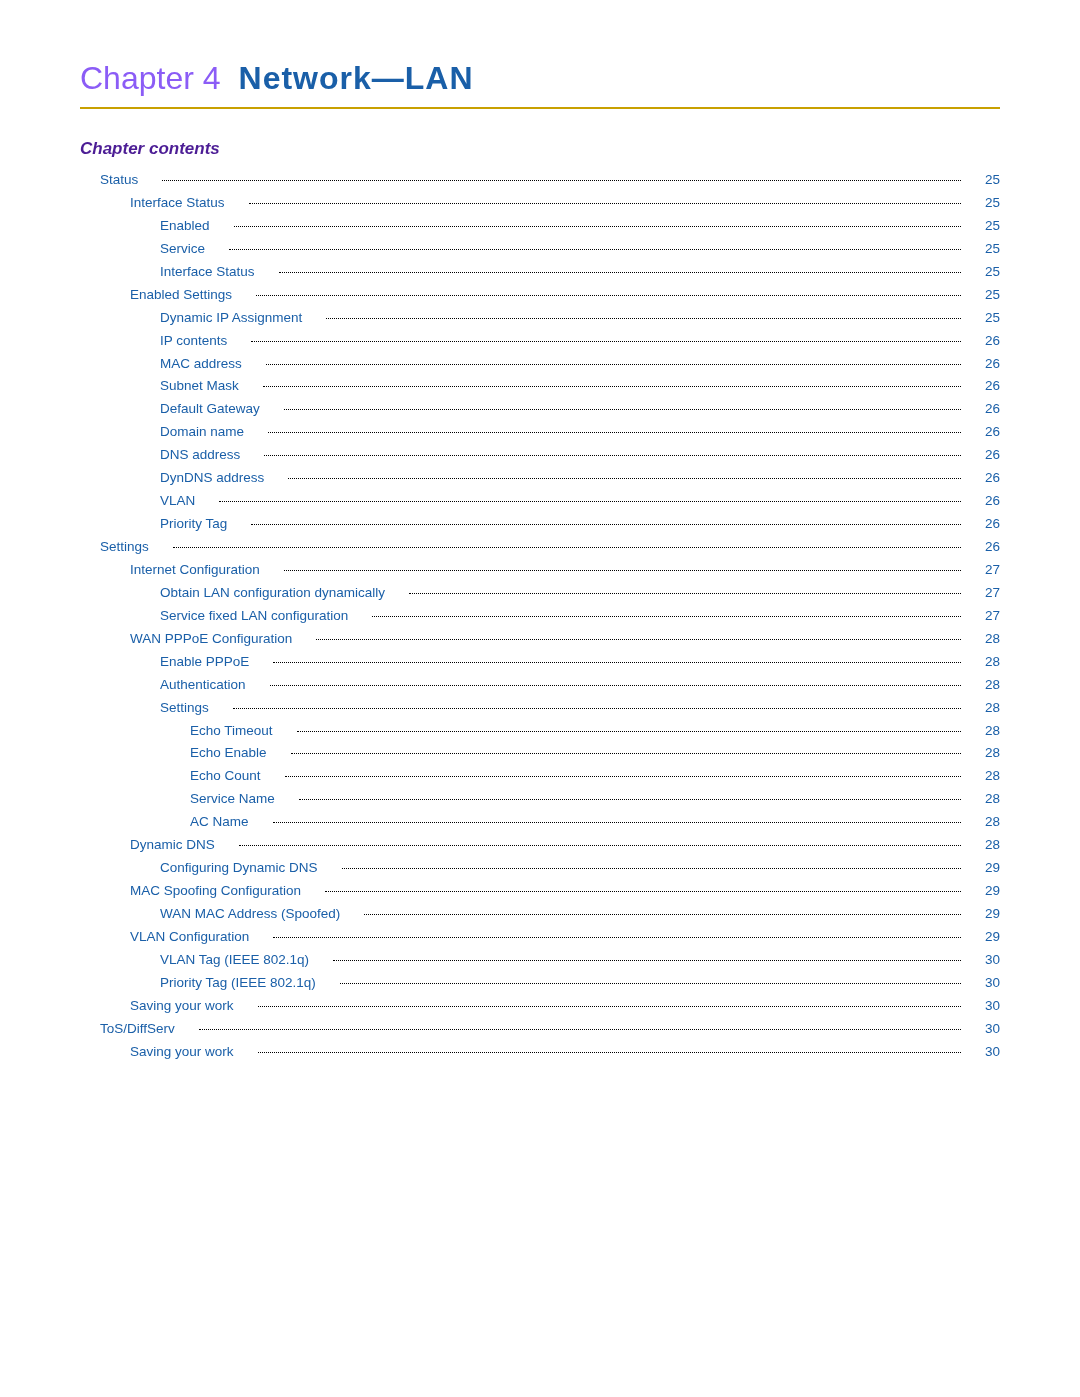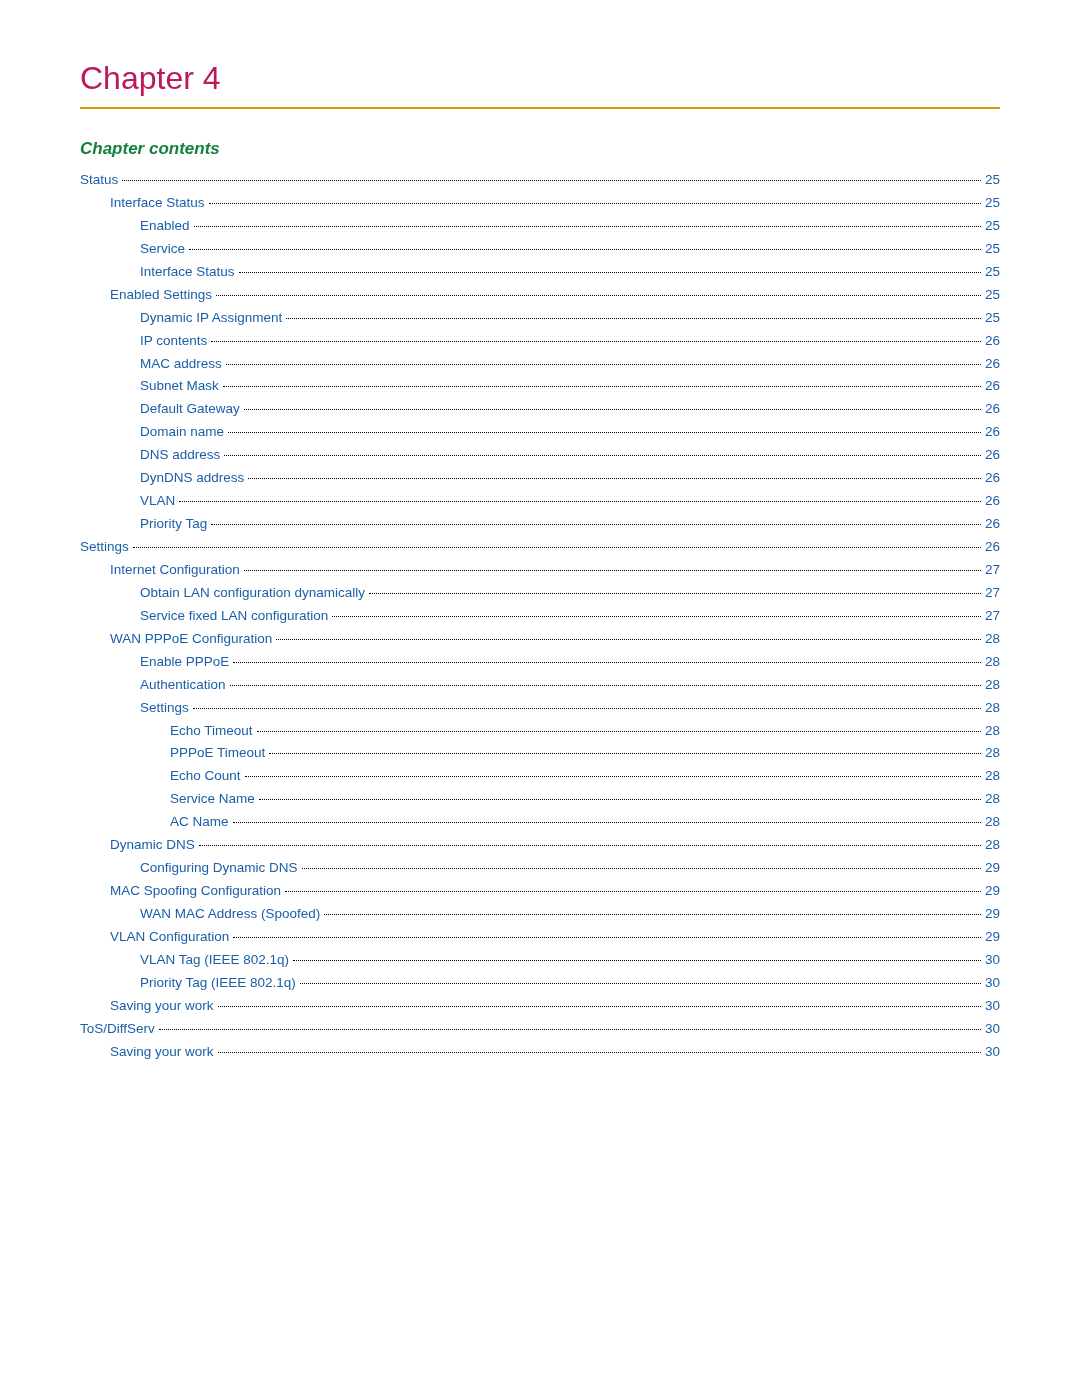--- a/index.html
+++ b/index.html
@@ -20,54 +20,55 @@
     .chapter-header {
       display: flex;
       align-items: baseline;
       gap: 18px;
       margin-bottom: 10px;
     }
 
     .chapter-label {
       font-size: 32px;
       font-weight: normal;
-      color: #be185d;
+      color: #8b5cf6;
     }
 
     .chapter-title {
       font-size: 32px;
       font-weight: 900;
       color: #1a5fa8;
       font-family: Arial Black, Arial, sans-serif;
       letter-spacing: 1px;
     }
 
     .chapter-divider {
       border: none;
       border-top: 2px solid #c8a000;
       margin-bottom: 30px;
     }
 
     .chapter-contents-label {
       font-size: 17px;
       font-weight: bold;
       font-style: italic;
-      color: #15803d;
+      color: #4c1d95;
       margin-bottom: 10px;
     }
 
     .toc {
       width: 100%;
     }
 
     .toc-entry {
       display: flex;
       align-items: baseline;
       width: 100%;
       line-height: 1.7;
+      gap: 20px;
     }
 
     .toc-text {
       white-space: nowrap;
       font-size: 13.5px;
     }
 
     .toc-dots {
       flex: 1;
       border-bottom: 1px dotted #000;
@@ -89,20 +90,21 @@
       min-height: 1397px;
     }
   </style>
 </head>
 <body>
 
 <div class="page-wrapper">
 
   <div class="chapter-header">
     <span class="chapter-label">Chapter 4</span>
+    <span class="chapter-title">Network—LAN</span>
   </div>
 
   <hr class="chapter-divider">
 
   <div class="chapter-contents-label">Chapter contents</div>
 
   <div class="toc" id="toc-container">
   <div class="toc-entry">
         <span style="min-width: 0px; display: inline-block;"></span>
         <span class="toc-text color-blue">Status</span>
@@ -248,21 +250,21 @@
         <span class="toc-page">28</span>
       </div>
       <div class="toc-entry">
         <span style="min-width: 90px; display: inline-block;"></span>
         <span class="toc-text color-blue">Echo Timeout </span>
         <span class="toc-dots"></span>
         <span class="toc-page">28</span>
       </div>
       <div class="toc-entry">
         <span style="min-width: 90px; display: inline-block;"></span>
-        <span class="toc-text color-blue">PPPoE Timeout </span>
+        <span class="toc-text color-blue">Echo Enable </span>
         <span class="toc-dots"></span>
         <span class="toc-page">28</span>
       </div>
       <div class="toc-entry">
         <span style="min-width: 90px; display: inline-block;"></span>
         <span class="toc-text color-blue">Echo Count </span>
         <span class="toc-dots"></span>
         <span class="toc-page">28</span>
       </div>
       <div class="toc-entry">

